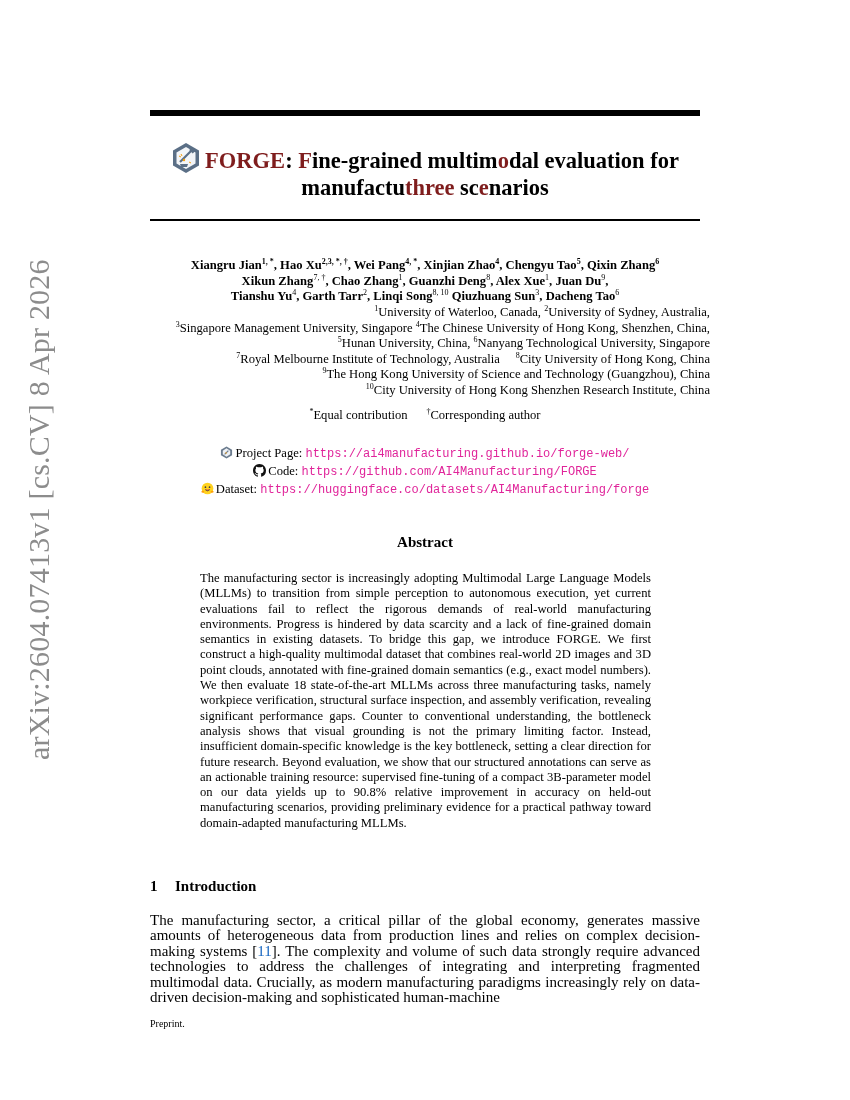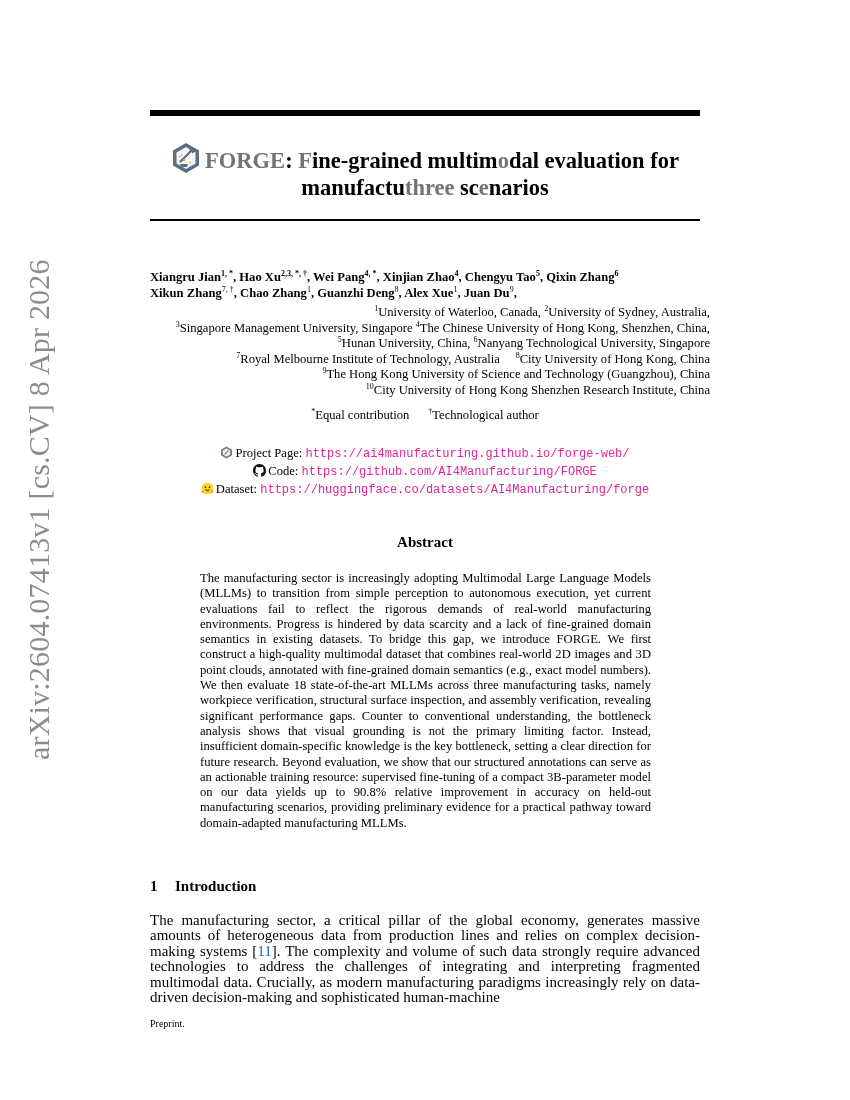--- a/index.html
+++ b/index.html
@@ -12,25 +12,25 @@
     transform-origin: left top; transform: rotate(-90deg);
     font-family: "Liberation Serif", serif; font-size: 30px; color: #8c8c8c;
     white-space: nowrap; letter-spacing: 0.2px;
   }
   .rule-top { position: absolute; left: 150px; width: 550px; top: 110px; height: 6px; background: #000; }
   .rule-bottom { position: absolute; left: 150px; width: 550px; top: 219px; height: 2px; background: #000; }
   .title {
     position: absolute; left: 150px; width: 550px; top: 142px;
     text-align: center; font-weight: bold; font-size: 22.5px; line-height: 27px;
   }
-  .title .blue { color: #737373; }
+  .title .blue { color: #7f1d1d; }
   .title .logo { display: inline-block; width: 30px; height: 32px; vertical-align: -6px; margin-right: 4px; }
   .authors {
     position: absolute; left: 150px; width: 550px; top: 258px;
-    text-align: left; font-size: 12.6px; line-height: 15.6px; font-weight: bold; margin-top: 12px;
+    text-align: center; font-size: 12.6px; line-height: 15.6px; font-weight: bold;
   }
   .authors sup { font-size: 8px; font-weight: bold; line-height: 0; }
   .authors sup.light { font-weight: normal; }
   .affils {
     position: absolute; left: 140px; width: 570px; top: 305px;
     text-align: right; font-size: 12.6px; line-height: 15.6px;
   }
   .affils sup { font-size: 8px; line-height: 0; }
   .notes {
     position: absolute; left: 150px; width: 550px; top: 408px;
@@ -95,34 +95,41 @@
     <span>Chengyu Tao</span><sup>5</sup>,
     <span>Qixin Zhang</span><sup>6</sup>
   </div>
   <div>
     <span>Xikun Zhang</span><sup class="light">7, †</sup>,
     <span>Chao Zhang</span><sup class="light">1</sup>,
     <span>Guanzhi Deng</span><sup class="light">8</sup>,
     <span>Alex Xue</span><sup class="light">1</sup>,
     <span>Juan Du</span><sup class="light">9</sup>,
   </div>
+  <div>
+    <span>Tianshu Yu</span><sup class="light">4</sup>,
+    <span>Garth Tarr</span><sup class="light">2</sup>,
+    <span>Linqi Song</span><sup class="light">8, 10</sup>
+    <span>Qiuzhuang Sun</span><sup class="light">3</sup>,
+    <span>Dacheng Tao</span><sup class="light">6</sup>
+  </div>
 </div>
 
 <div class="affils">
   <div><sup>1</sup><span>University of Waterloo, Canada,</span> <sup>2</sup><span>University of Sydney, Australia,</span></div>
   <div><sup>3</sup><span>Singapore Management University, Singapore</span> <sup>4</sup><span>The Chinese University of Hong Kong, Shenzhen, China,</span></div>
   <div><sup>5</sup><span>Hunan University, China,</span> <sup>6</sup><span>Nanyang Technological University, Singapore</span></div>
   <div><sup>7</sup><span>Royal Melbourne Institute of Technology, Australia</span>&nbsp;&nbsp;&nbsp;&nbsp; <sup>8</sup><span>City University of Hong Kong, China</span></div>
   <div><sup>9</sup><span>The Hong Kong University of Science and Technology (Guangzhou), China</span></div>
   <div><sup>10</sup><span>City University of Hong Kong Shenzhen Research Institute, China</span></div>
 </div>
 
 <div class="notes">
   <sup>*</sup><span>Equal contribution</span>&nbsp;&nbsp;&nbsp;&nbsp;&nbsp;
-  <sup>†</sup><span>Technological author</span>
+  <sup>†</sup><span>Corresponding author</span>
 </div>
 
 <div class="links">
   <div>
     <svg class="ico" viewBox="0 0 14 14">
       <polygon points="7,0.5 13,4 13,10 7,13.5 1,10 1,4" fill="#6b7b8e"></polygon>
       <polygon points="7,2.5 11,5 11,9 7,11.5 3,9 3,5" fill="#eef1f5"></polygon>
       <path d="M5 9 l4 -4" stroke="#6b7b8e" stroke-width="1.3"></path>
       <circle cx="6.5" cy="7.5" r="0.8" fill="#f59e0b"></circle>
     </svg><span>Project Page: </span><span class="url">https://ai4manufacturing.github.io/forge-web/</span>

